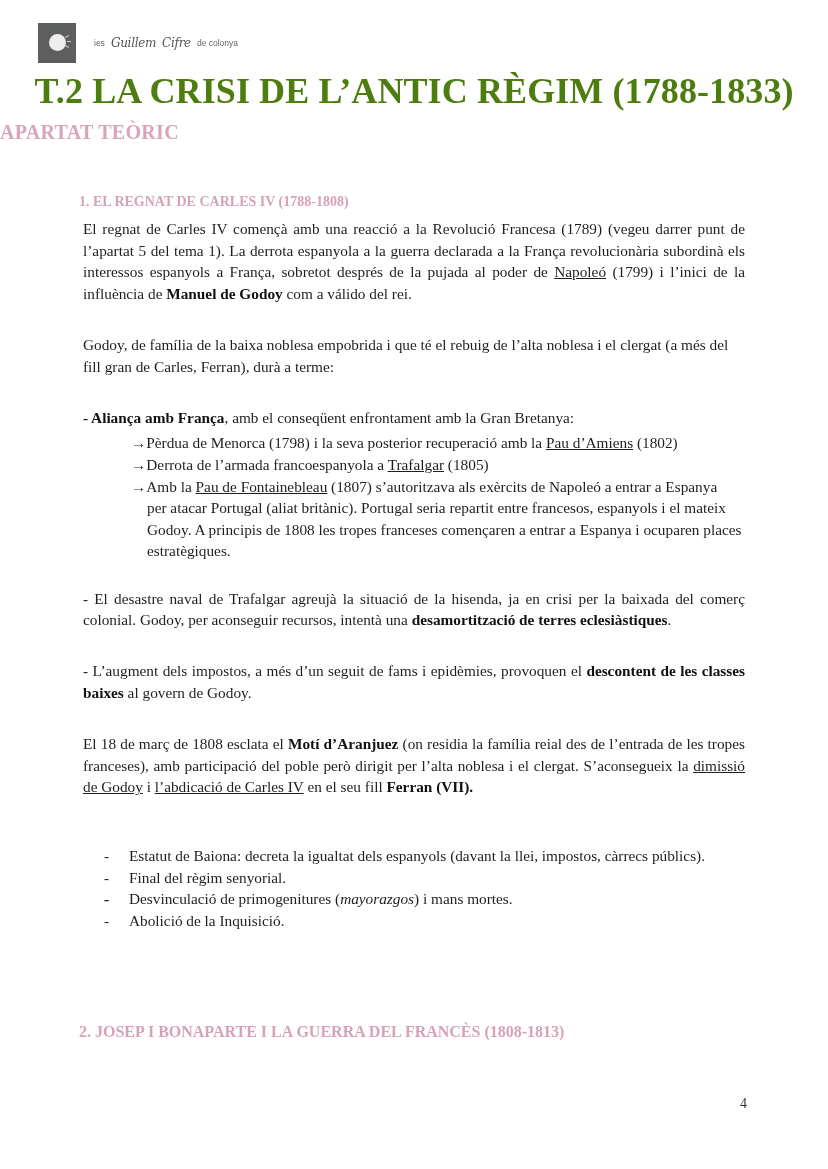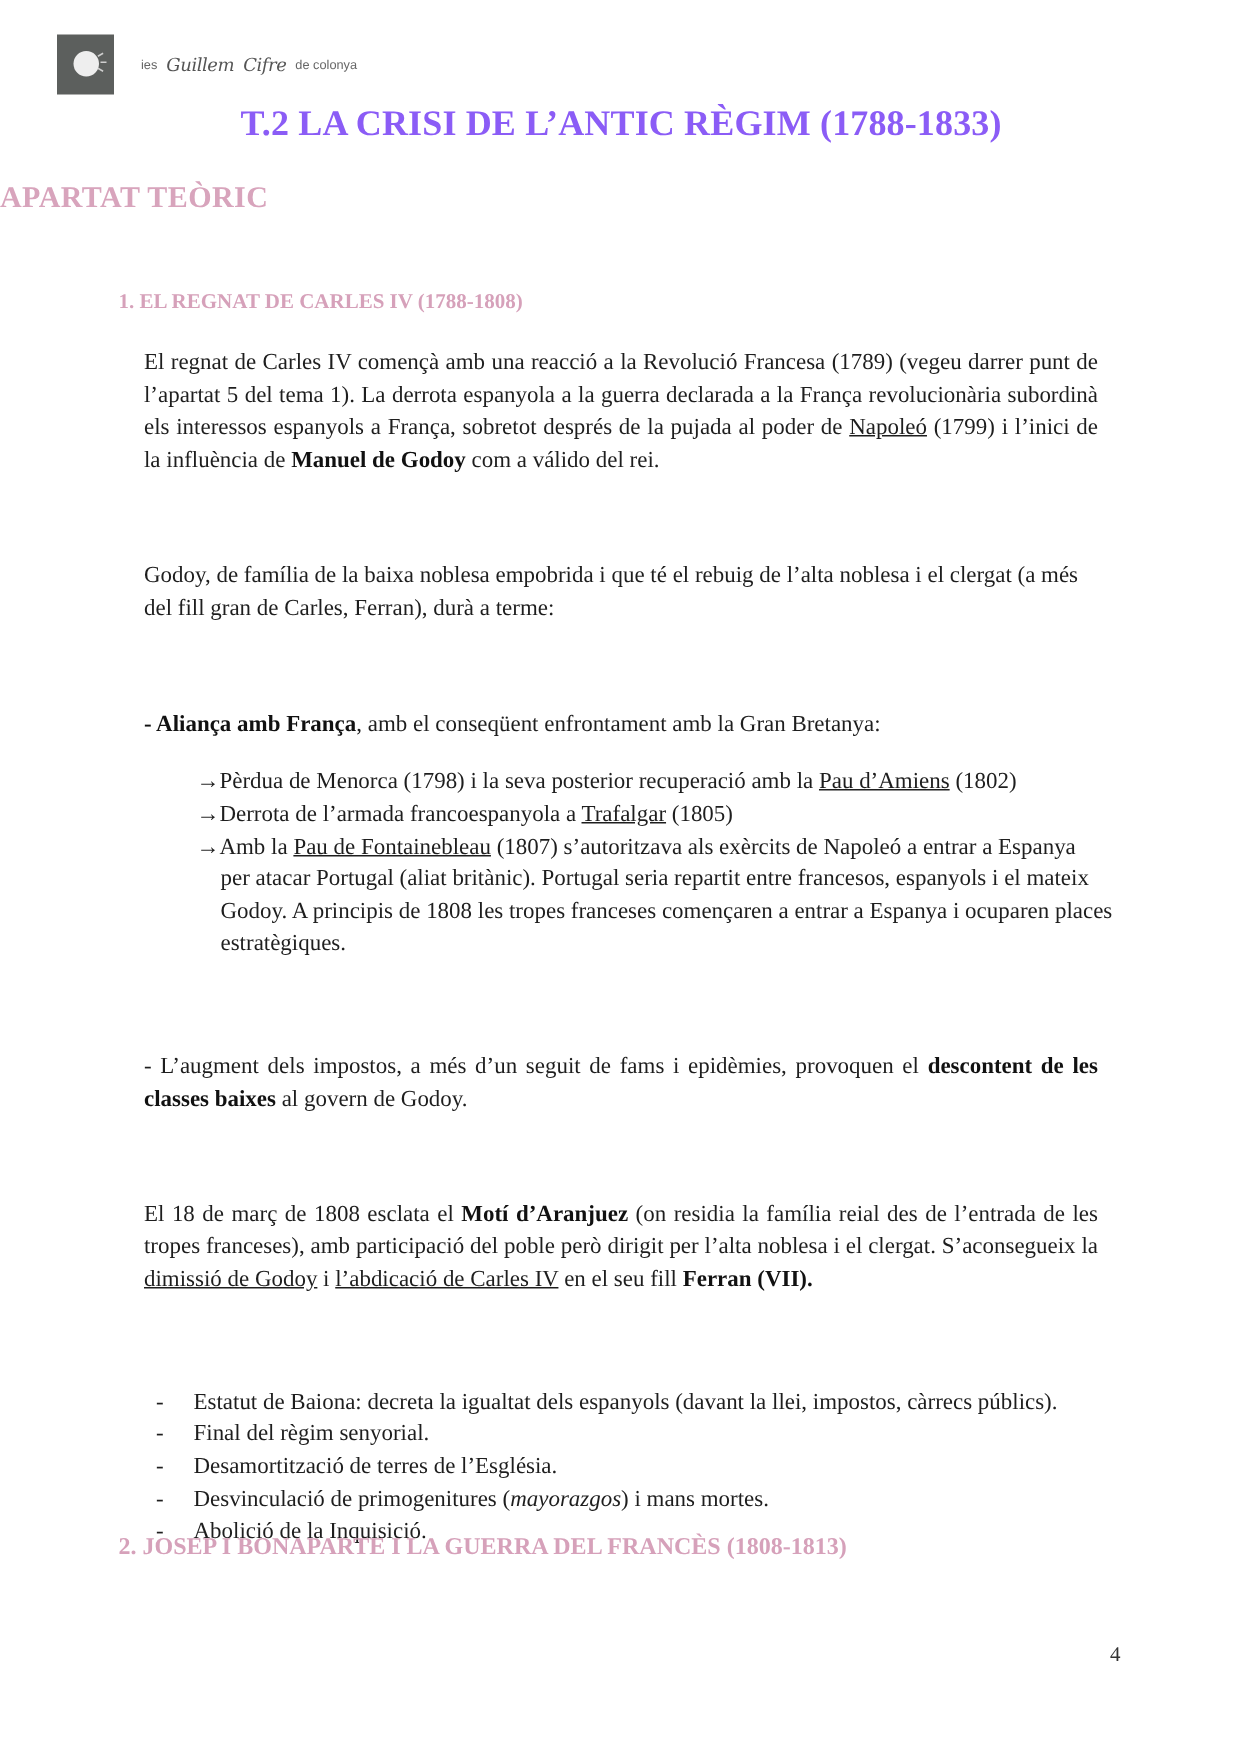--- a/index.html
+++ b/index.html
@@ -25,34 +25,34 @@
   .school {
     margin-left: 18px; font-family: "Liberation Sans", sans-serif;
     font-size: 8.5px; color: #666; display: flex; align-items: center; gap: 6px;
   }
   .school .script {
     font-family: "DejaVu Serif", serif; font-style: italic; font-size: 12px; color: #555;
     letter-spacing: -0.3px;
   }
   .title {
     position: absolute; left: 0; width: 828px; top: 70px; text-align: center;
-    font-size: 24px; font-weight: bold; color: #8b5cf6; letter-spacing: 0.1px;
+    font-size: 36px; font-weight: bold; color: #4d7c0f; letter-spacing: 0.1px;
   }
   .subtitle {
     position: absolute; left: 0; width: 828px; top: 121px; text-align: left;
     font-size: 20px; font-weight: bold; color: #d8a4bc; letter-spacing: 0.3px;
   }
   .content {
     position: absolute; left: 79px; top: 190px; width: 670px;
     font-size: 15.3px; line-height: 21.6px;
   }
   .h1 {
     font-size: 14px; font-weight: bold; color: #d6a1ba; margin: 0; line-height: 24px;
   }
-  p { margin: 17px; }
+  p { margin: 4px; }
   .j { text-align: justify; }
   .gap { height: 21.6px; }
   .u { text-decoration: underline; }
   b { font-weight: bold; color: #111; }
   .arrow-list { margin: 0; padding: 0; list-style: none; }
   .arrow-list li { padding-left: 52px; text-indent: 0; }
   .arrow-list li .cont { display: block; padding-left: 16px; }
   .dash-list { margin: 0; padding: 0; list-style: none; }
   .dash-list li { position: relative; padding-left: 50px; }
   .dash-list li .d { position: absolute; left: 25px; }
@@ -95,34 +95,35 @@
   <div class="gap"></div>
 
   <p><b>- </b><b>Aliança amb França</b><span>, amb el conseqüent enfrontament amb la Gran Bretanya:</span></p>
   <ul class="arrow-list">
     <li><span>→</span><span>Pèrdua de Menorca (1798) i la seva posterior recuperació amb la </span><span class="u">Pau d’Amiens</span><span> (1802)</span></li>
     <li><span>→</span><span>Derrota de l’armada francoespanyola a </span><span class="u">Trafalgar</span><span> (1805)</span></li>
     <li><span>→</span><span>Amb la </span><span class="u">Pau de Fontainebleau</span><span> (1807) s’autoritzava als exèrcits de Napoleó a entrar a Espanya</span><span class="cont">per atacar Portugal (aliat britànic). Portugal seria repartit entre francesos, espanyols i el mateix Godoy. A principis de 1808 les tropes franceses començaren a entrar a Espanya i ocuparen places estratègiques.</span></li>
   </ul>
   <div class="gap"></div>
 
+  <p class="j"><span>- El desastre naval de Trafalgar agreujà la situació de la hisenda, ja en crisi per la baixada del comerç colonial. Godoy, per aconseguir recursos, intentà una </span><b>desamortització de terres eclesiàstiques</b><span>.</span></p>
   <div class="gap"></div>
 
   <p class="j"><span>- L’augment dels impostos, a més d’un seguit de fams i epidèmies, provoquen el </span><b>descontent de les classes baixes</b><span> al govern de Godoy.</span></p>
   <div class="gap"></div>
 
   <p class="j"><span>El 18 de març de 1808 esclata el </span><b>Motí d’Aranjuez</b><span> (on residia la família reial des de l’entrada de les tropes franceses), amb participació del poble però dirigit per l’alta noblesa i el clergat. S’aconsegueix la </span><span class="u">dimissió de Godoy</span><span> i </span><span class="u">l’abdicació de Carles IV</span><span> en el seu fill </span><b>Ferran (VII).</b></p>
   <div class="gap"></div>
 
   <div class="gap"></div>
 
   <ul class="dash-list">
     <li><span class="d">-</span><span>Estatut de Baiona: decreta la igualtat dels espanyols (davant la llei, impostos, càrrecs públics).</span></li>
     <li><span class="d">-</span><span>Final del règim senyorial.</span></li>
-    <li><span class="d">-</span><span>Desamortització de terres de l’Església.</span></li>
+    <li><span class="d">-</span></li>
     <li><span class="d">-</span><span>Desvinculació de primogenitures (</span><i>mayorazgos</i><span>) i mans mortes.</span></li>
     <li><span class="d">-</span><span>Abolició de la Inquisició.</span></li>
   </ul>
 </div>
 
 <div class="h2">2. JOSEP I BONAPARTE I LA GUERRA DEL FRANCÈS (1808-1813)</div>
 
 <div class="pagenum">4</div>
 
 </body></html>

